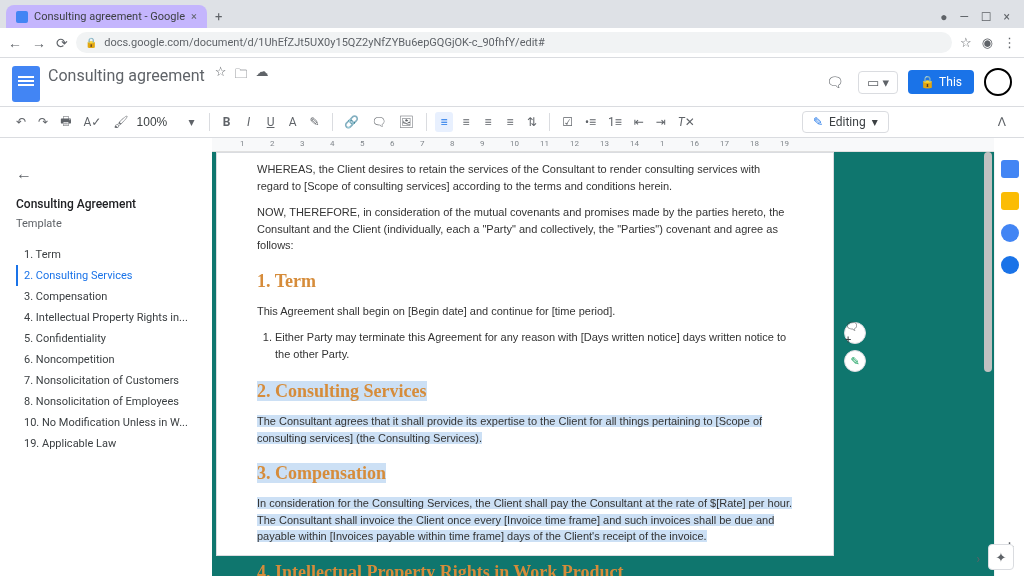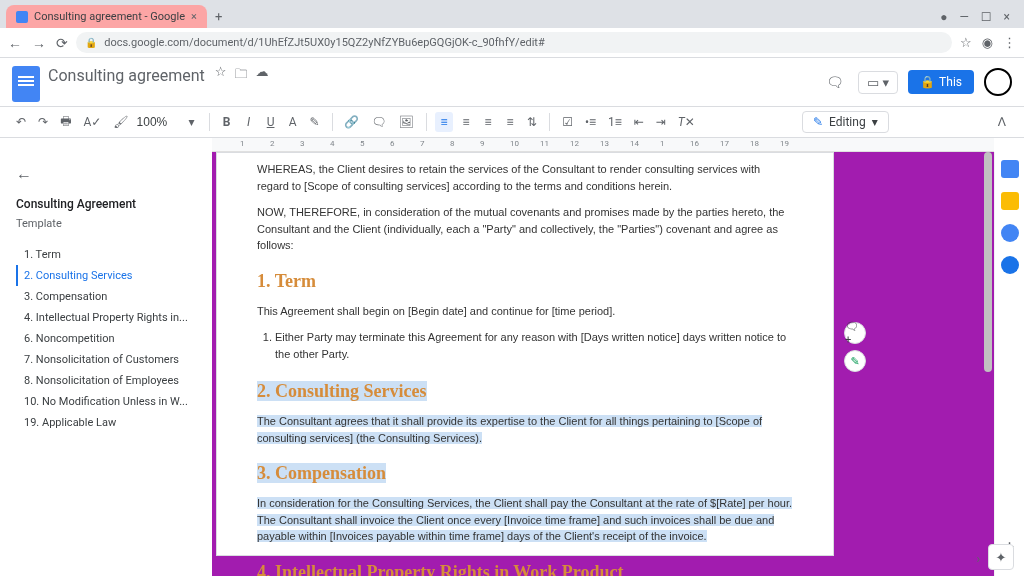--- a/index.html
+++ b/index.html
@@ -1,20 +1,20 @@
 <!DOCTYPE html>
 <html><head>
 <meta charset="utf-8">
 <style>
   * { box-sizing: border-box; margin: 0; padding: 0; }
   body { font-family: "Google Sans", Roboto, Arial, sans-serif; font-size: 13px; color: #3c4043; background: #fff; overflow: hidden; }
   
   
   .browser-chrome { height: 28px; background: #dee1e6; display: flex; align-items: flex-end; padding: 0 6px; }
-  .tab { background: #fca5a5; border-radius: 8px 8px 0 0; padding: 5px 10px; display: flex; align-items: center; gap: 6px; font-size: 11px; min-width: 150px; }
+  .tab { background: #c4b5fd; border-radius: 8px 8px 0 0; padding: 5px 10px; display: flex; align-items: center; gap: 6px; font-size: 11px; min-width: 150px; }
   .tab-favicon { width: 12px; height: 12px; background: #4285f4; border-radius: 2px; }
   .tab-close { margin-left: auto; color: #5f6368; cursor: pointer; }
   .new-tab { padding: 4px 8px; color: #5f6368; cursor: pointer; }
   .chrome-controls { margin-left: auto; display: flex; gap: 12px; padding: 4px 8px; color: #5f6368; font-size: 12px; }
   
   .addr-bar { height: 30px; background: #fff; border-bottom: 1px solid #dadce0; display: flex; align-items: center; padding: 0 8px; gap: 8px; }
   .addr-nav { display: flex; gap: 10px; color: #5f6368; }
   .addr-nav span { cursor: pointer; font-size: 14px; }
   .url-box { flex: 1; background: #f1f3f4; border-radius: 14px; padding: 4px 10px; display: flex; align-items: center; gap: 6px; font-size: 11px; color: #5f6368; }
   .lock { font-size: 10px; }
@@ -57,21 +57,21 @@
   
   .outline { width:212px; padding:12px 16px; font-size:12px; overflow:hidden; }
   .outline .back { color:#5f6368; font-size:16px; margin-bottom:14px; cursor:pointer; }
   .outline h3 { font-size:12px; font-weight:500; color:#202124; margin-bottom:6px; }
   .outline .tmpl { font-size:11px; color:#5f6368; margin-bottom:14px; }
   .outline ul { list-style:none; }
   .outline li { padding:4px 0 4px 8px; cursor:pointer; color:#3c4043; white-space:nowrap; overflow:hidden; text-overflow:ellipsis; font-size:11px; }
   .outline li.active { color:#1a73e8; border-left:2px solid #1a73e8; padding-left:6px; }
   
   
-  .doc-wrapper { flex:1; background:#a21caf; overflow-y:auto; display:flex; justify-content:flex-start; padding-left:4px; position:relative; }
+  .doc-wrapper { flex:1; background:#0f766e; overflow-y:auto; display:flex; justify-content:flex-start; padding-left:4px; position:relative; }
   .page { width:618px; background:#fff; border:1px solid #dadce0; padding:8px 40px 30px 40px; font-family:Arial, sans-serif; font-size:11px; color:#333; line-height:1.5; margin-bottom:20px; }
   .page p { margin-bottom:10px; }
   .page h2 { font-family:Georgia, serif; color:#d68c3a; font-size:18px; font-weight:700; margin:14px 0 8px 0; }
   .page ol { padding-left:18px; margin-bottom:16px; }
   .page li { margin-bottom:4px; }
   .highlight { background:#cce0f5; }
   
   
   .float-btns { position:absolute; left:632px; top:170px; display:flex; flex-direction:column; gap:6px; }
   .float-btn { width:22px; height:22px; border:1px solid #dadce0; border-radius:11px; background:#fff; display:flex; align-items:center; justify-content:center; font-size:11px; cursor:pointer; }
@@ -216,20 +216,21 @@
 <div class="main">
   <div class="outline">
     <div class="back">←</div>
     <h3>Consulting Agreement</h3>
     <div class="tmpl">Template</div>
     <ul>
       <li>1. Term</li>
       <li class="active">2. Consulting Services</li>
       <li>3. Compensation</li>
       <li>4. Intellectual Property Rights in...</li>
+      <li>5. Confidentiality</li>
       <li>6. Noncompetition</li>
       <li>7. Nonsolicitation of Customers</li>
       <li>8. Nonsolicitation of Employees</li>
       <li>10. No Modification Unless in W...</li>
       <li>19. Applicable Law</li>
     </ul>
   </div>
 
   <div class="doc-wrapper">
     <div class="page">

